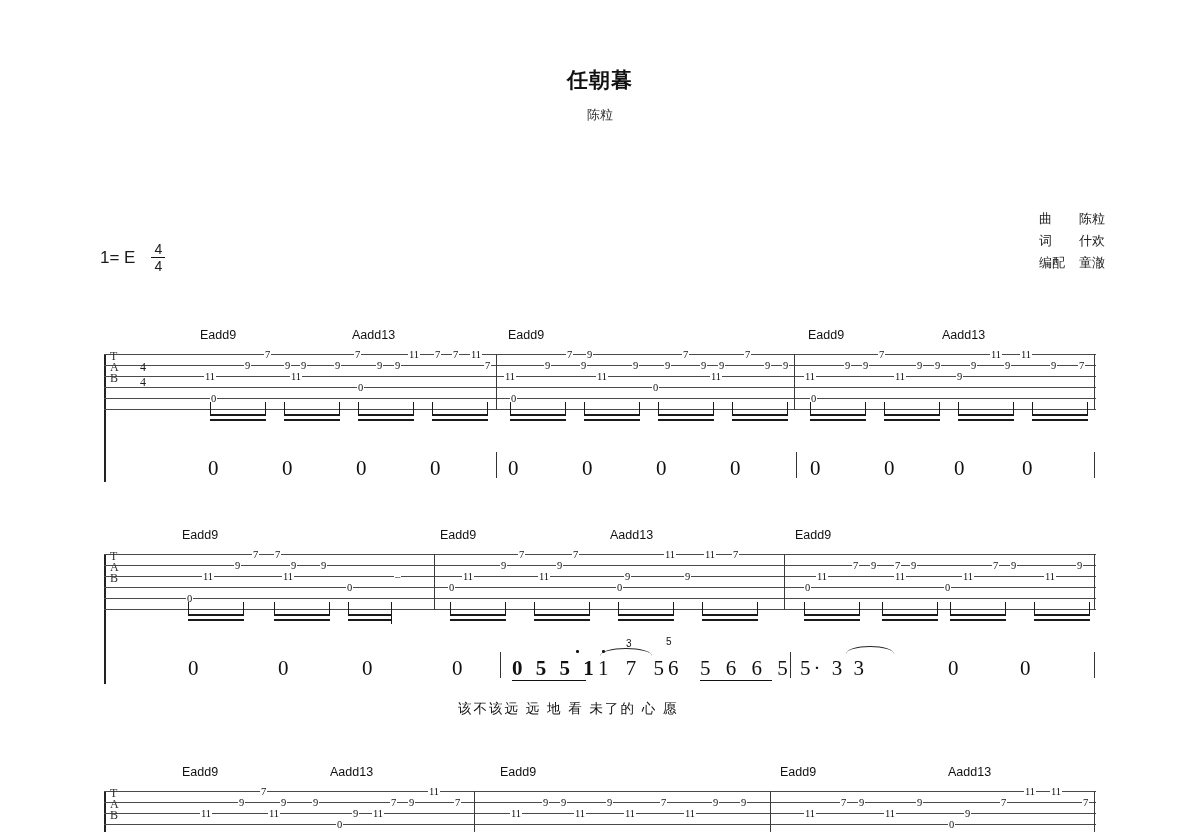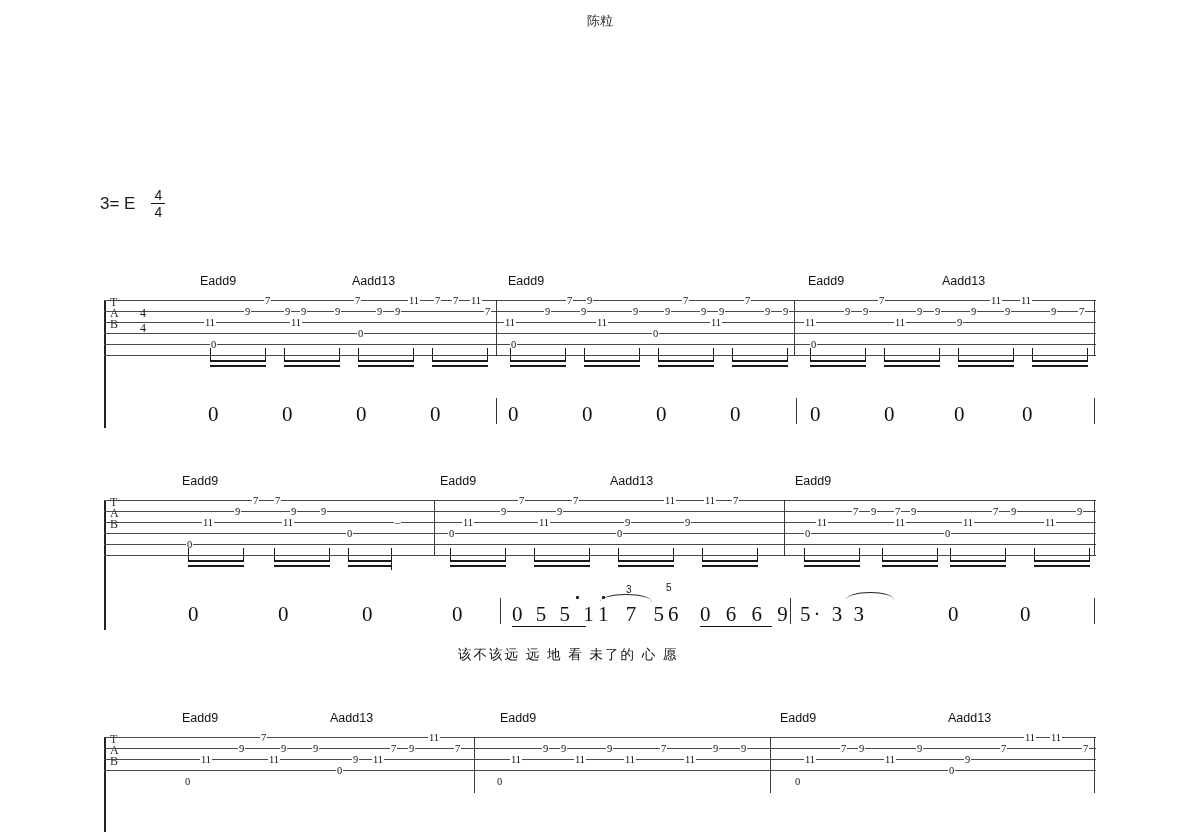--- a/index.html
+++ b/index.html
@@ -209,25 +209,37 @@
     position: absolute;
     height: 1.3px;
     background: #111;
   }
 </style>
 </head>
 <body>
 
 <div class="sheet">
 
+  <div class="title">任朝暮</div>
   <div class="artist">陈粒</div>
 
+  <div class="credits">
+    <div class="row">
+      <span class="lbl">曲</span><span class="val">陈粒</span>
+    </div>
+    <div class="row">
+      <span class="lbl">词</span><span class="val">什欢</span>
+    </div>
+    <div class="row">
+      <span class="lbl">编配</span><span class="val">童澈</span>
+    </div>
+  </div>
 
   <div class="keysig">
-    <span>3= E</span>
+    <span>1= E</span>
     <span class="ts">
       <span class="num">4</span>
       <span class="den">4</span>
     </span>
   </div>
 
   <div class="system sys1">
     <div class="startbar" style="top:30px;height:128px;"></div>
 
     <div class="chord" style="left:200px; top:4px;">Eadd9</div>
@@ -494,33 +506,33 @@
       <div class="stem" style="left:985px; top:48px; height:14px;"></div>
     </div>
 
     <div class="melody" style="left:188px; top:132px;">0</div>
     <div class="melody" style="left:278px; top:132px;">0</div>
     <div class="melody" style="left:362px; top:132px;">0</div>
     <div class="melody" style="left:452px; top:132px;">0</div>
 
     <div class="mbar" style="left:500px; top:128px; height:26px;"></div>
 
-    <div class="melody" style="left:512px; top:132px; letter-spacing:4px;">0 5 5 1</div>
+    <div class="melody" style="left:512px; top:132px; letter-spacing:4px;font-weight:bold;">0 5 5 1</div>
     <div class="underline-1" style="left:512px; top:156px; width:74px;"></div>
     <div class="dot-over" style="left:576px; top:126px;"></div>
 
     <div class="melody" style="left:598px; top:132px; letter-spacing:6px;">1 7 5</div>
     <div class="dot-over" style="left:602px; top:126px;"></div>
     <div class="tuplet" style="left:626px; top:114px;">3</div>
     <div class="slur" style="left:600px; top:124px; width:52px;"></div>
 
     <div class="melody" style="left:668px; top:132px;">6</div>
     <div class="tuplet" style="left:666px; top:112px;">5</div>
 
-    <div class="melody" style="left:700px; top:132px; letter-spacing:5px;">0 6 6 9</div>
+    <div class="melody" style="left:700px; top:132px; letter-spacing:5px;">5 6 6 5</div>
     <div class="underline-1" style="left:700px; top:156px; width:72px;"></div>
 
     <div class="mbar" style="left:790px; top:128px; height:26px;"></div>
 
     <div class="melody" style="left:800px; top:132px; letter-spacing:3px;">5·  3 3</div>
     <div class="slur" style="left:846px; top:122px; width:48px;"></div>
 
     <div class="melody" style="left:948px; top:132px;">0</div>
     <div class="melody" style="left:1020px; top:132px;">0</div>
     <div class="mbar" style="left:1094px; top:128px; height:26px;"></div>

